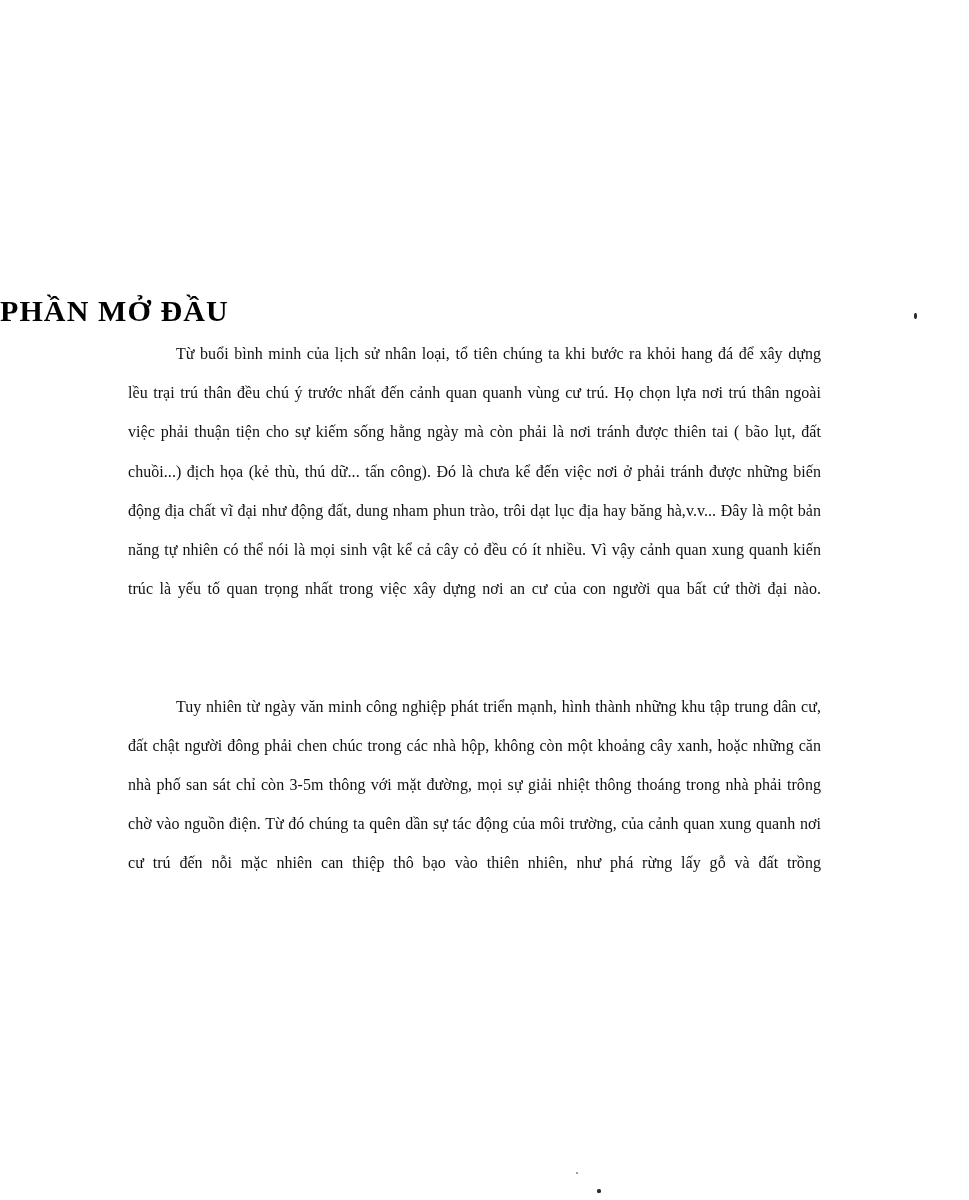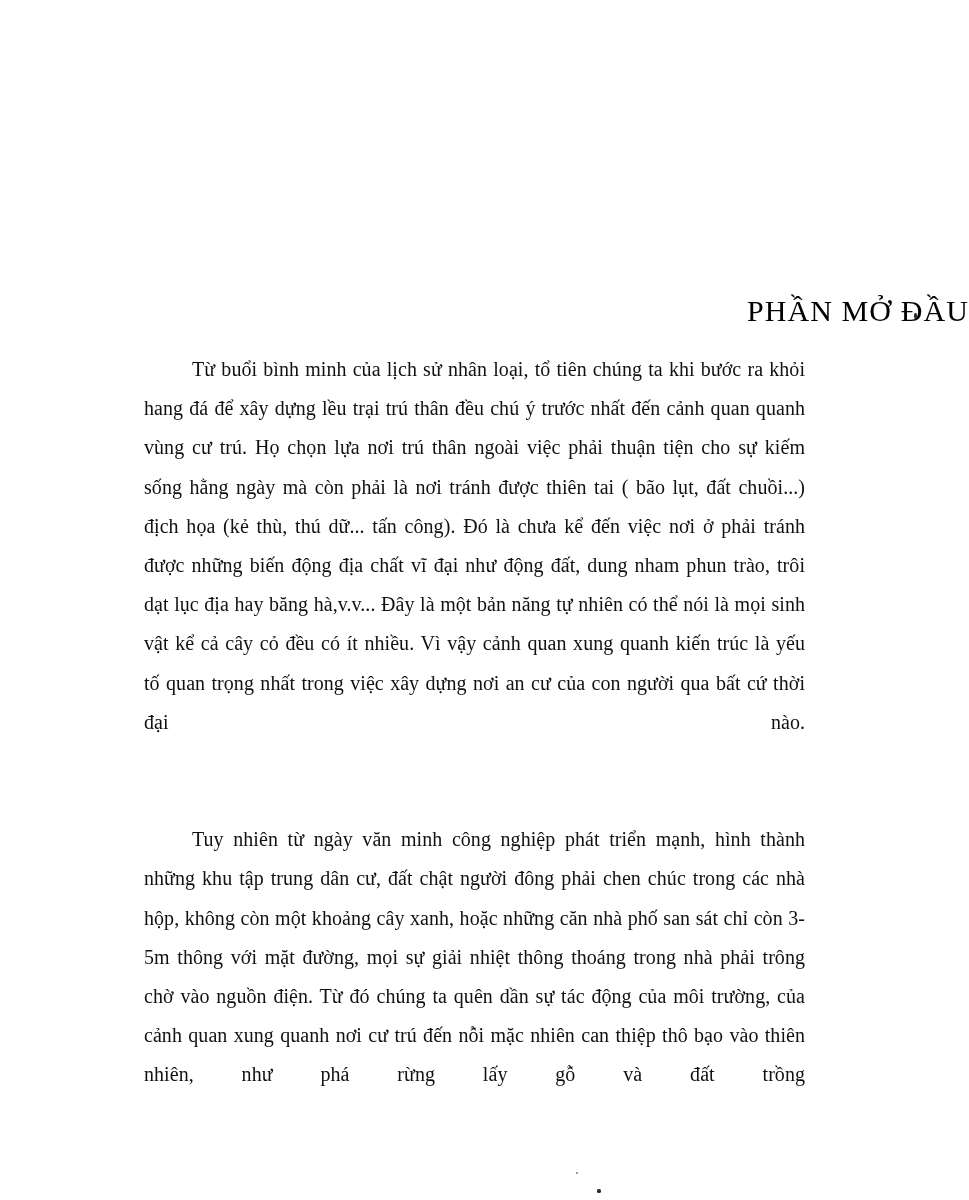--- a/index.html
+++ b/index.html
@@ -16,42 +16,42 @@
     font-family: "Liberation Serif", "DejaVu Serif", serif;
     color: #0d0d0d;
   }
 
   
   .chapter-title {
     position: absolute;
     left: 0;
     right: 0;
     top: 258px;
-    text-align: right;
+    text-align: left;
     font-family: "Liberation Serif", "DejaVu Serif", serif;
-    font-weight: normal;
+    font-weight: bold;
     font-size: 30px;
     letter-spacing: 1.1px;
     color: #000000;
     line-height: 1.1;
     margin-top: 36px;
   }
 
   
   .body-text {
     position: absolute;
     left: 128px;
     top: 334px;
     width: 693px;
   }
   .para {
-    margin: 16px;
+    margin: 0;
     text-indent: 48px;
     text-align: justify;
-    font-size: 20px;
+    font-size: 16px;
     line-height: 39.2px;
     letter-spacing: 0.05px;
     word-spacing: 0.4px;
     color: #111111;
   }
   .para + .para {
     margin-top: 39px;
   }
   
   .para::after {

